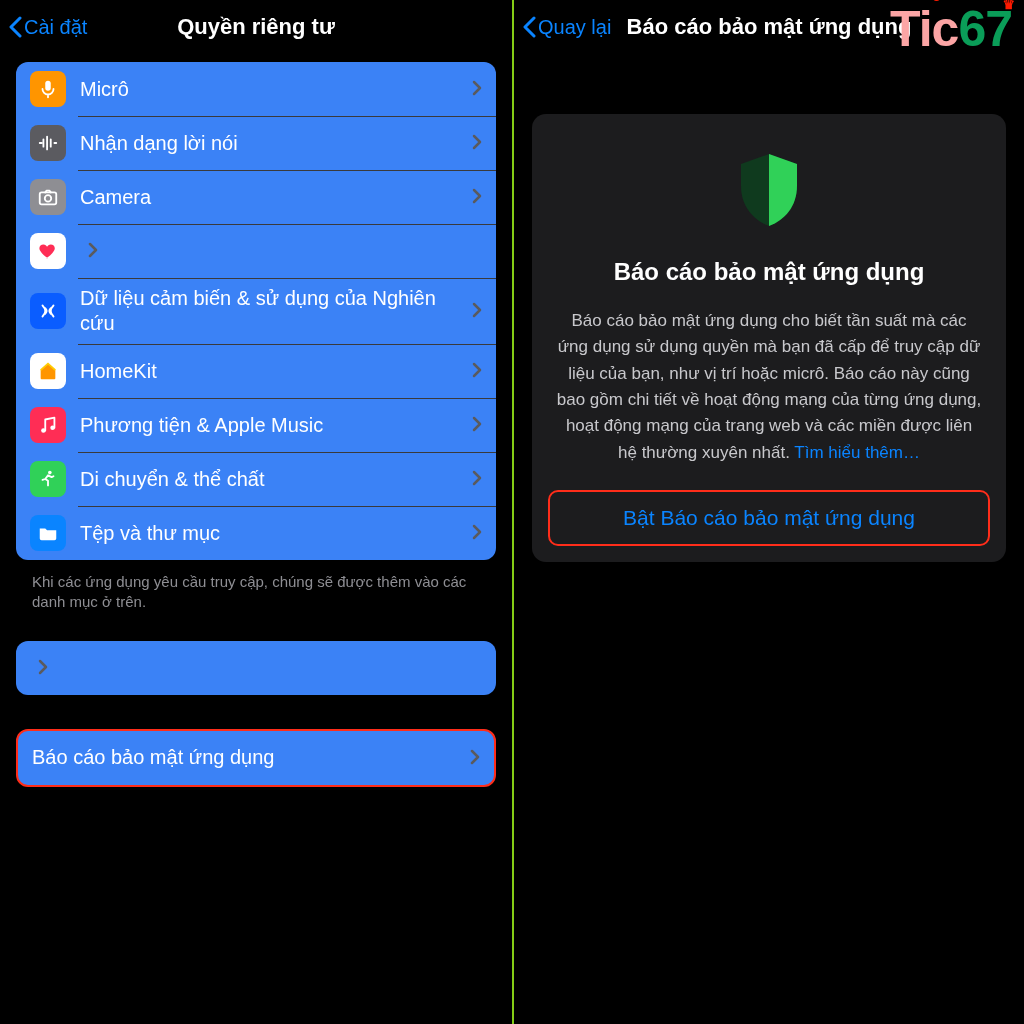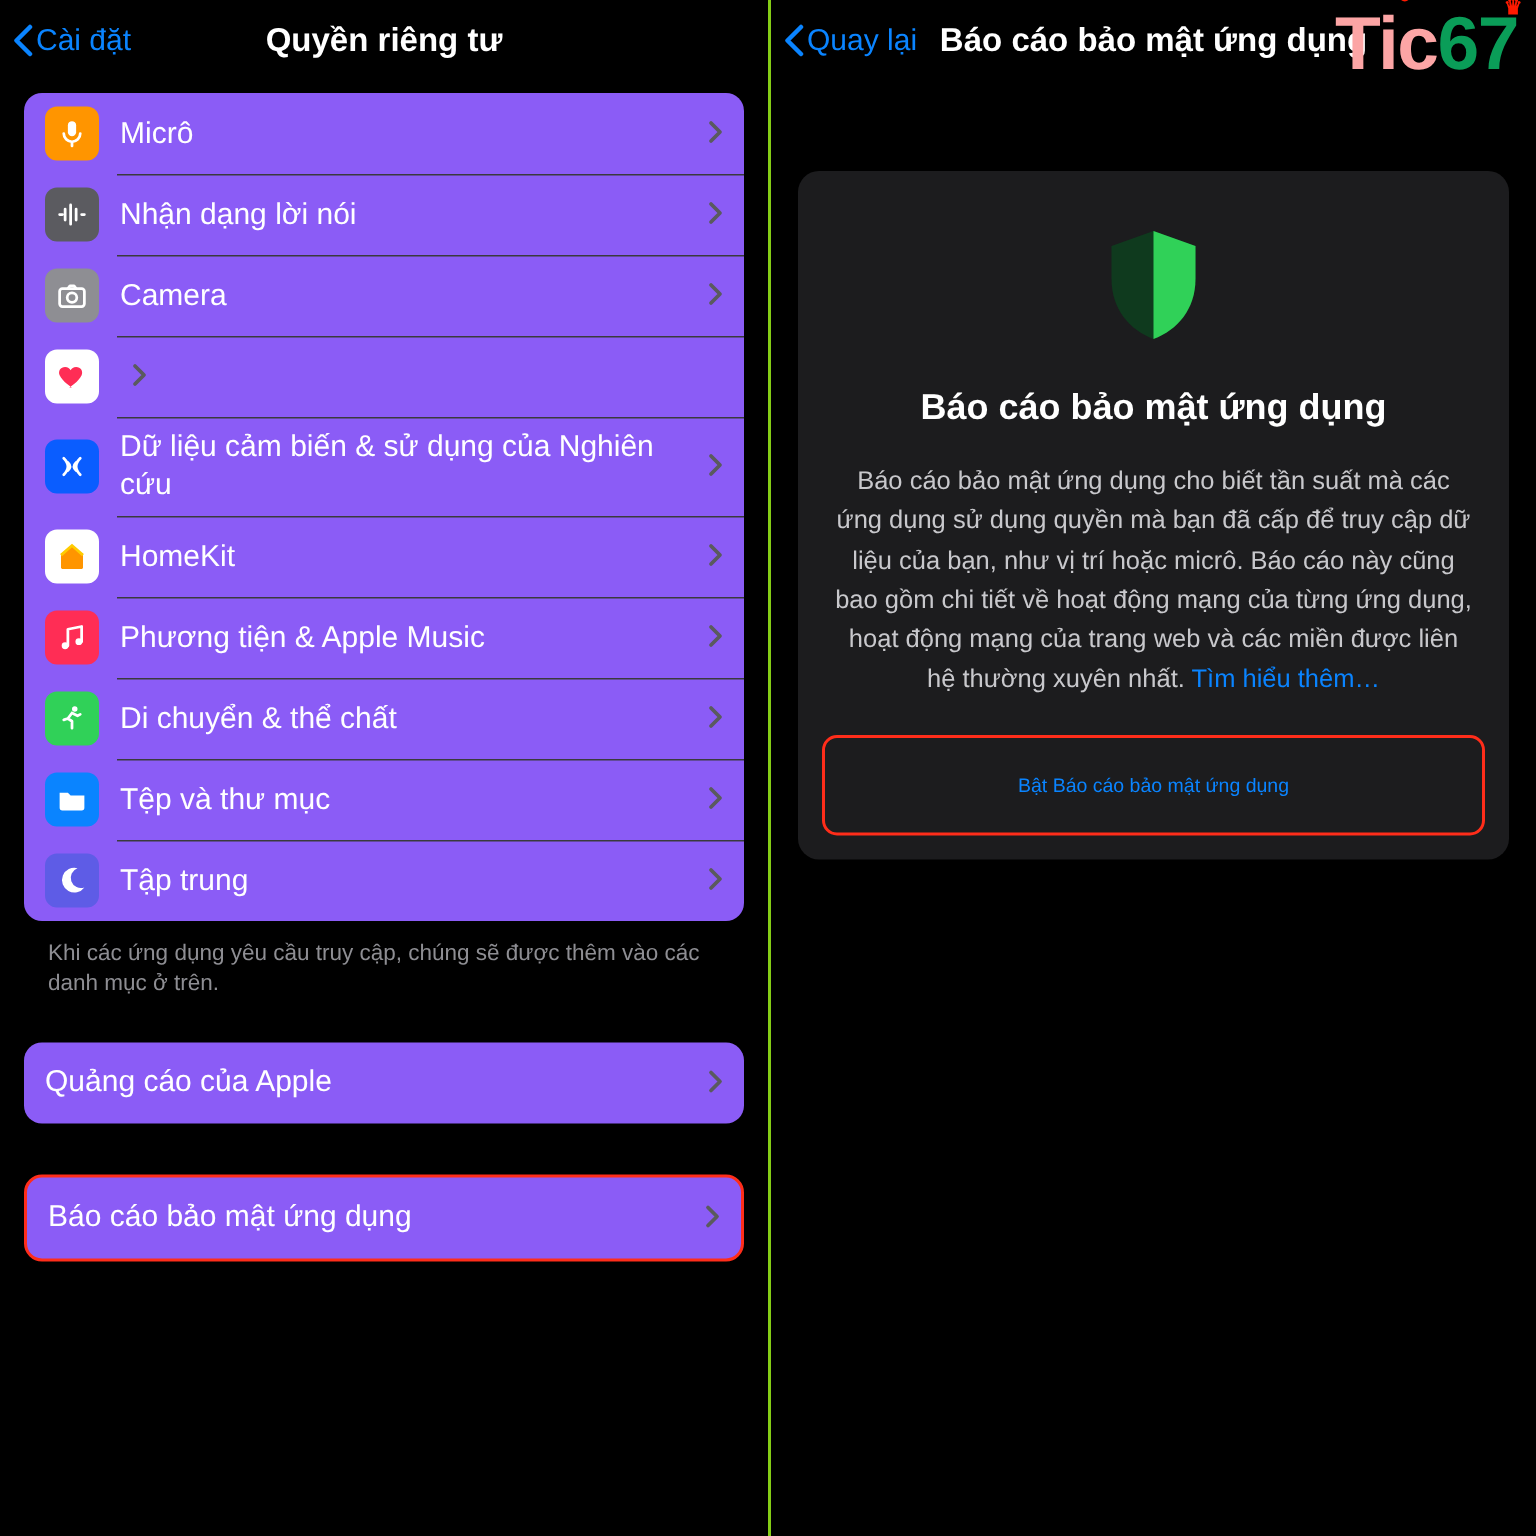--- a/index.html
+++ b/index.html
@@ -18,21 +18,21 @@
   position:relative; color:#fff; background:#000;
 }
 .navbar .back {
   position:absolute; left:8px; top:0; height:54px;
   display:flex; align-items:center; color:#0a84ff; font-size:20px;
 }
 .navbar .back svg { margin-right:2px; }
 .navbar .title { font-size:22px; font-weight:600; color:#fff; }
 .scroll { padding:8px 0 0 0; }
 .group {
-  background:#8b5cf6; border-radius:12px; margin:0 16px 34px 16px;
+  background:#3b82f6; border-radius:12px; margin:0 16px 34px 16px;
 }
 .row {
   display:flex; align-items:center; min-height:54px;
   padding:8px 14px 8px 14px; position:relative;
 }
 .row + .row::before {
   content:""; position:absolute; top:0; left:62px; right:0;
   height:1px; background:#3a3a3c;
 }
 .group.noicon .row + .row::before { left:14px; }
@@ -48,22 +48,22 @@
 
 .card {
   background:#1c1c1e; border-radius:14px; margin:60px 18px 0 18px;
   padding:36px 24px 16px 24px; text-align:center;
 }
 .shield-wrap { display:flex; justify-content:center; margin-bottom:28px; }
 .card h2 { color:#fff; font-size:24px; font-weight:700; margin-bottom:22px; }
 .card p { color:#c8c8cc; font-size:17px; line-height:1.55; }
 .card .learn { color:#0a84ff; }
 .enable-btn {
-  margin:24px -8px 0 -8px; padding:24px 0;
-  color:#0a84ff; font-size:13px; text-align:center;
+  margin:24px -8px 0 -8px; padding:14px 0;
+  color:#0a84ff; font-size:21px; text-align:center;
   border:2.5px solid #ff2d1a; border-radius:10px;
 }
 
 .logo {
   position:absolute; top:0; right:12px; z-index:50;
   font-family:Arial,sans-serif; font-weight:900; font-size:50px;
   letter-spacing:-1px; display:flex; align-items:baseline;
 }
 .logo .t1 { color:#fca5a5; }
 .logo .t2 { color:#0a9d58; }
@@ -184,36 +184,24 @@
           <div class="appicon" style="background: rgb(10, 132, 255);">
             <svg width="22" height="22" viewBox="0 0 24 24">
               <path d="M3 7h6l2 2h10v9a2 2 0 0 1-2 2H5a2 2 0 0 1-2-2z" fill="#fff"></path>
             </svg>
           </div>
           <div class="label">Tệp và thư mục</div>
           <div class="chev"><svg width="10" height="16" viewBox="0 0 10 16">
               <path d="M2 2l6 6-6 6" stroke="#5a5a5e" stroke-width="2.5" fill="none" stroke-linecap="round" stroke-linejoin="round"></path>
             </svg></div>
         </div>
-        <div class="row">
-          <div class="appicon" style="background: rgb(94, 92, 230);">
-            <svg width="22" height="22" viewBox="0 0 24 24">
-              <path d="M16 3a9 9 0 1 0 5 14 7 7 0 0 1-5-14z" fill="#fff"></path>
-            </svg>
-          </div>
-          <div class="label">Tập trung</div>
-          <div class="chev"><svg width="10" height="16" viewBox="0 0 10 16">
-              <path d="M2 2l6 6-6 6" stroke="#5a5a5e" stroke-width="2.5" fill="none" stroke-linecap="round" stroke-linejoin="round"></path>
-            </svg></div>
-        </div>
       </div>
     <div class="footer-note">Khi các ứng dụng yêu cầu truy cập, chúng sẽ được thêm vào các danh mục ở trên.</div>
     <div class="group noicon" id="group2">
         <div class="row">
-          <div class="label">Quảng cáo của Apple</div>
           <div class="chev"><svg width="10" height="16" viewBox="0 0 10 16">
               <path d="M2 2l6 6-6 6" stroke="#5a5a5e" stroke-width="2.5" fill="none" stroke-linecap="round" stroke-linejoin="round"></path>
             </svg></div>
         </div>
       </div>
     <div class="group noicon highlight" id="group3">
         <div class="row">
           <div class="label">Báo cáo bảo mật ứng dụng</div>
           <div class="chev"><svg width="10" height="16" viewBox="0 0 10 16">
               <path d="M2 2l6 6-6 6" stroke="#5a5a5e" stroke-width="2.5" fill="none" stroke-linecap="round" stroke-linejoin="round"></path>

